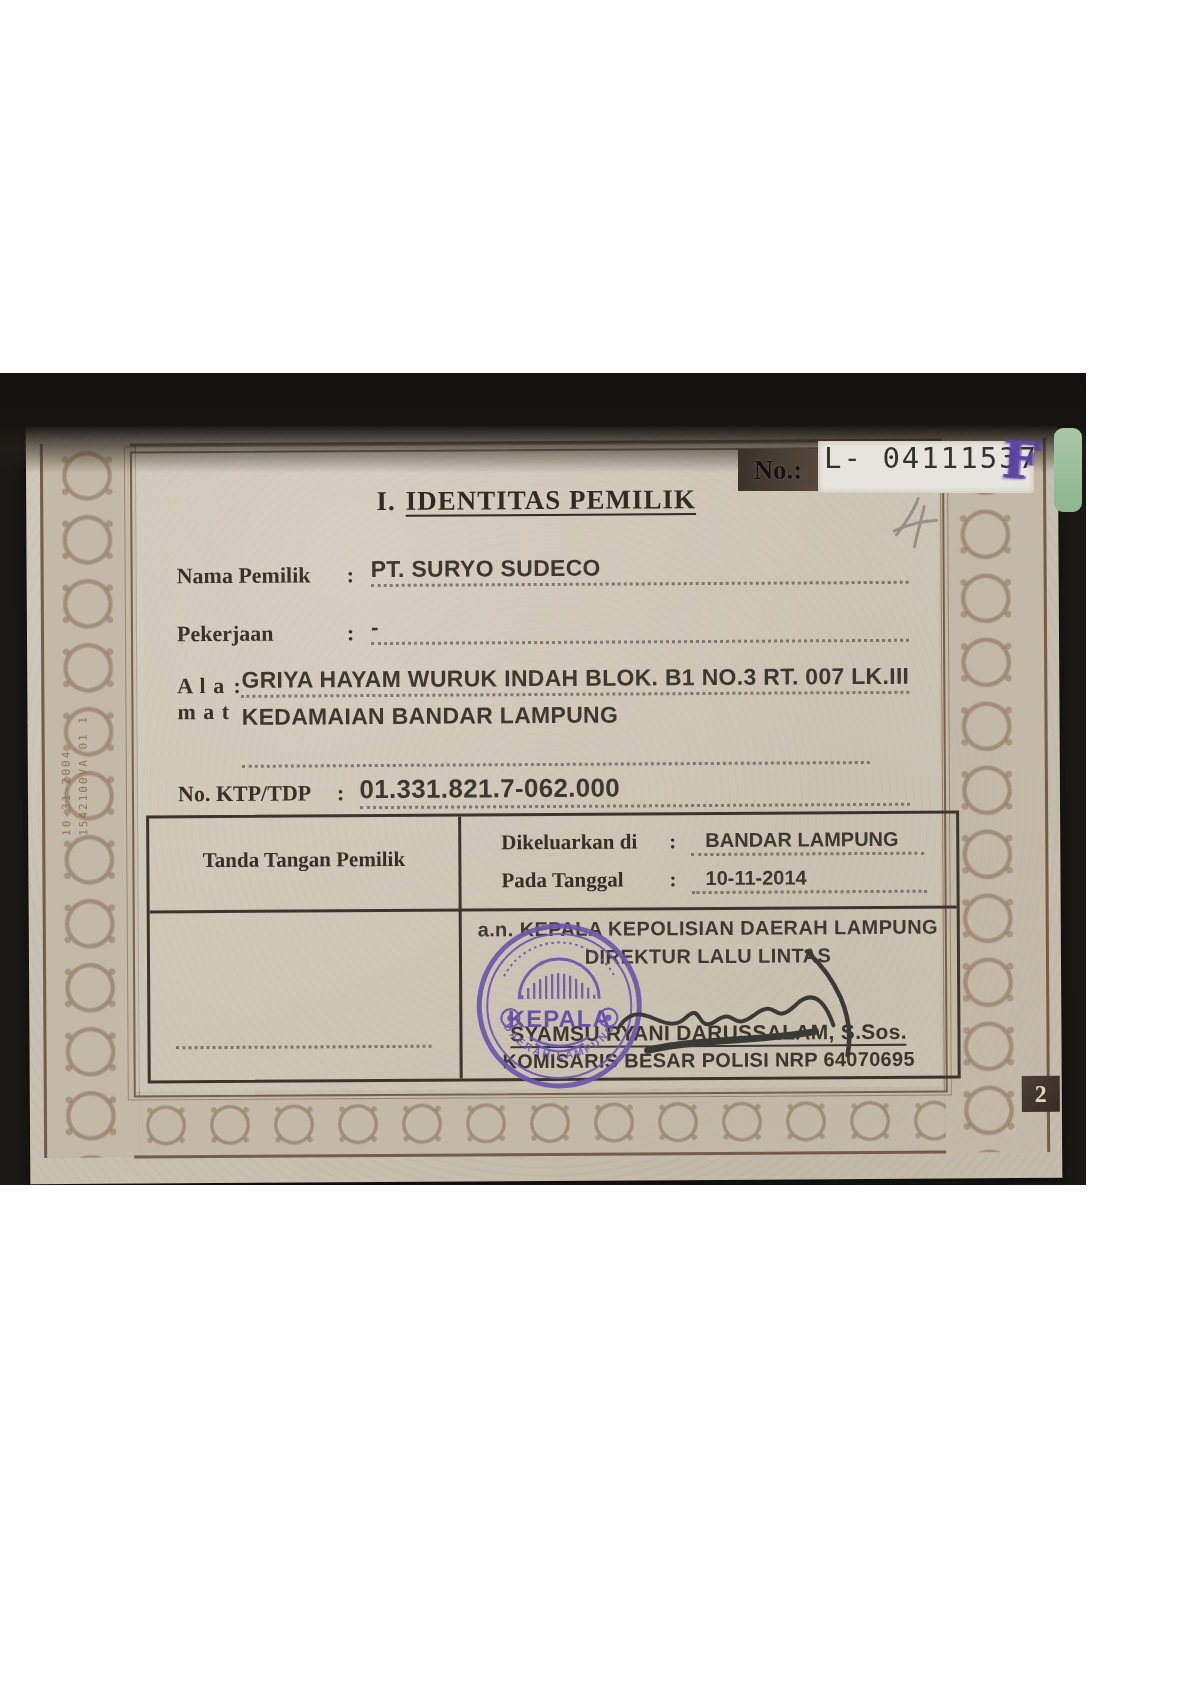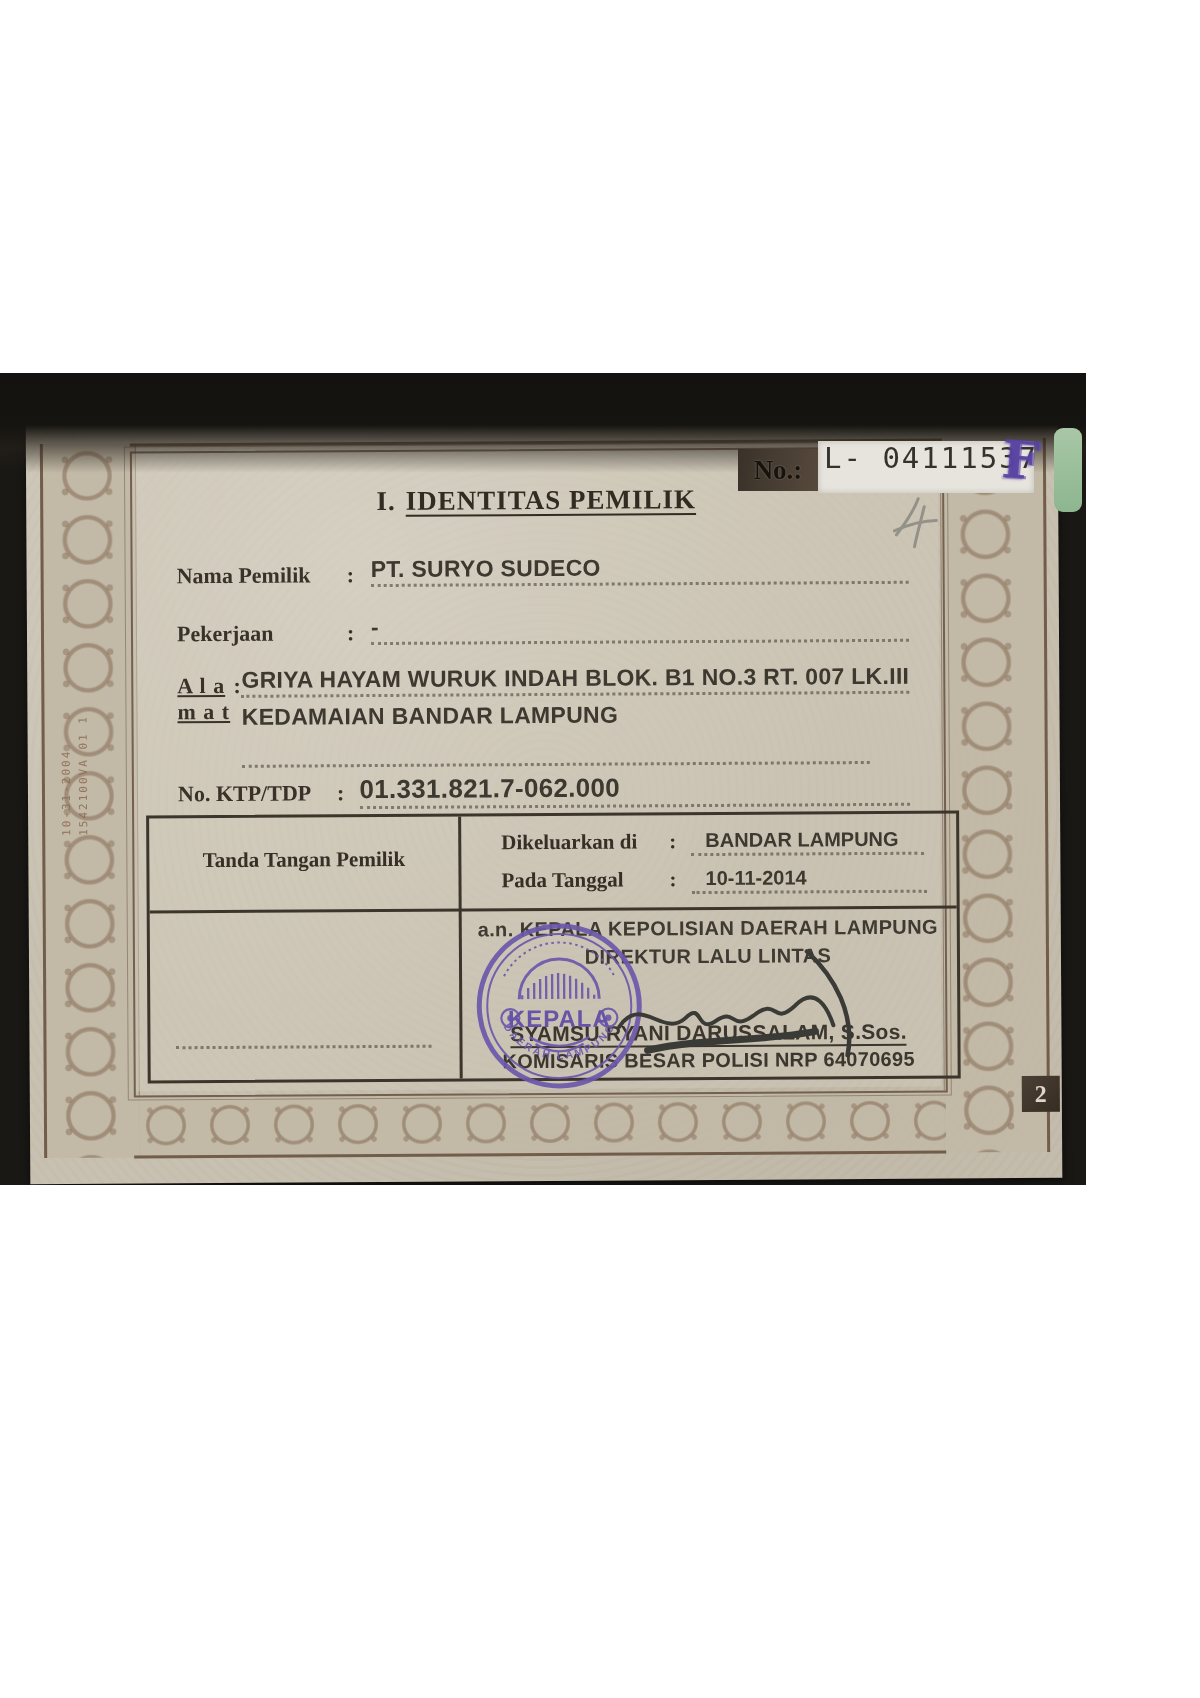--- a/index.html
+++ b/index.html
@@ -119,21 +119,21 @@
 
       <div class="field-row" style="top:198px;">
         <div class="f-label">Pekerjaan</div>
         <div class="f-colon">:</div>
         <div class="f-valwrap">
             <div class="typed dotline" style="padding-right:510px;">-</div>
           </div>
       </div>
 
       <div class="field-row" style="top:250px;">
-        <div class="f-label" style="letter-spacing:1px;text-decoration:underline;">A l a m a t</div>
+        <div class="f-label" style="letter-spacing:1px;">A l a m a t</div>
         <div class="f-colon">:</div>
         <div class="f-valwrap">
           <div class="typed dotline">GRIYA HAYAM WURUK INDAH BLOK. B1 NO.3 RT. 007 LK.III</div>
           <div class="typed" style="margin-top:6px;">KEDAMAIAN  BANDAR LAMPUNG</div>
           <div class="empty-dots" style="margin-top:14px;"></div>
         </div>
       </div>
 
       <div class="field-row" style="top:358px;">
         <div class="f-label">No. KTP/TDP</div>

